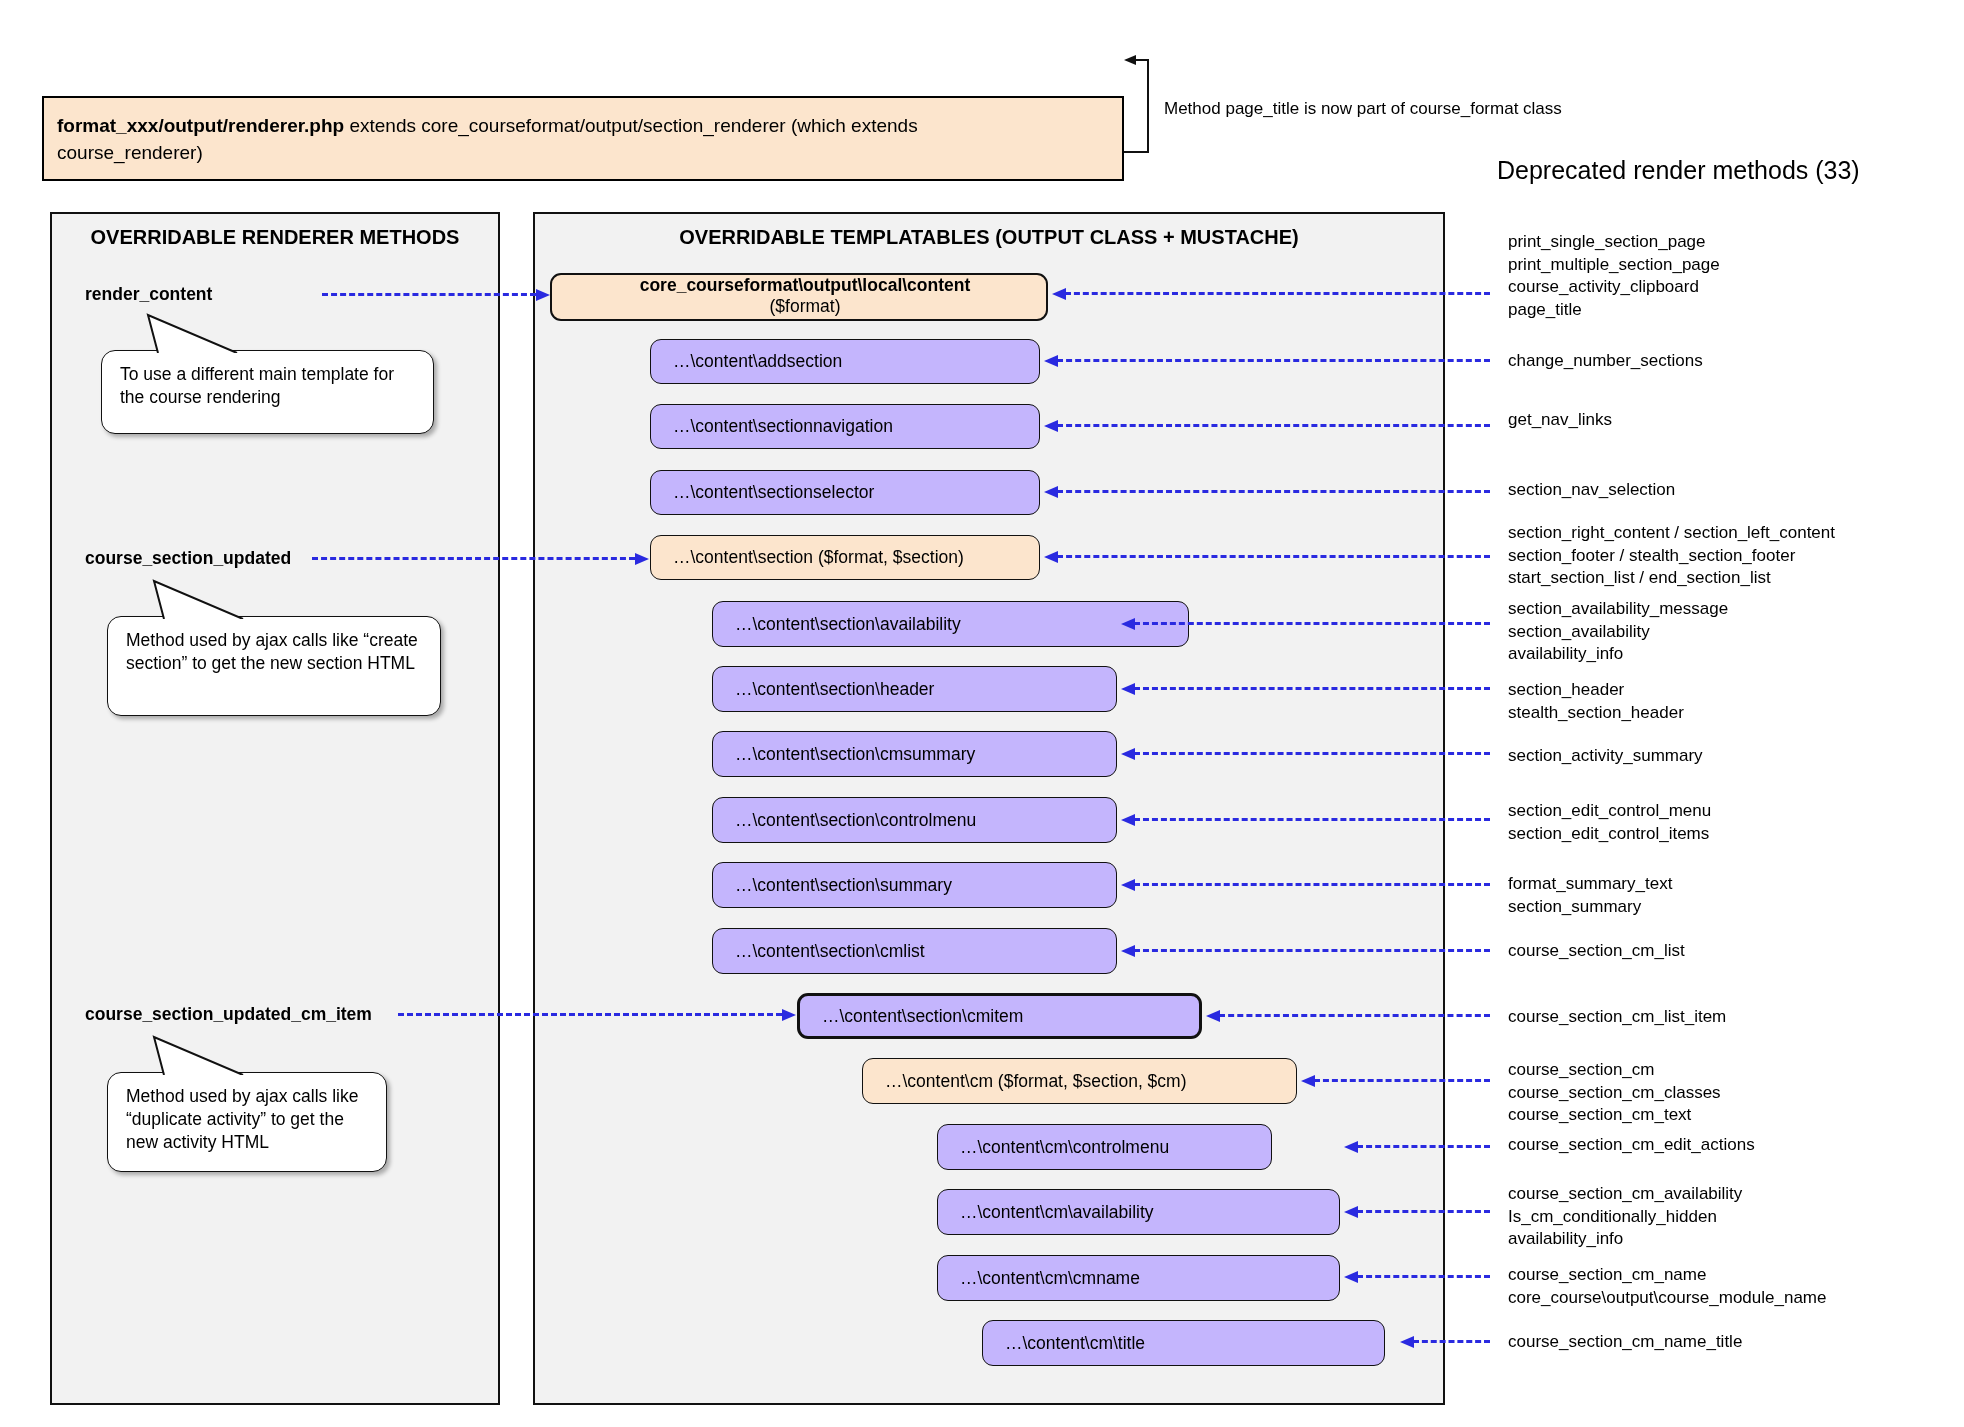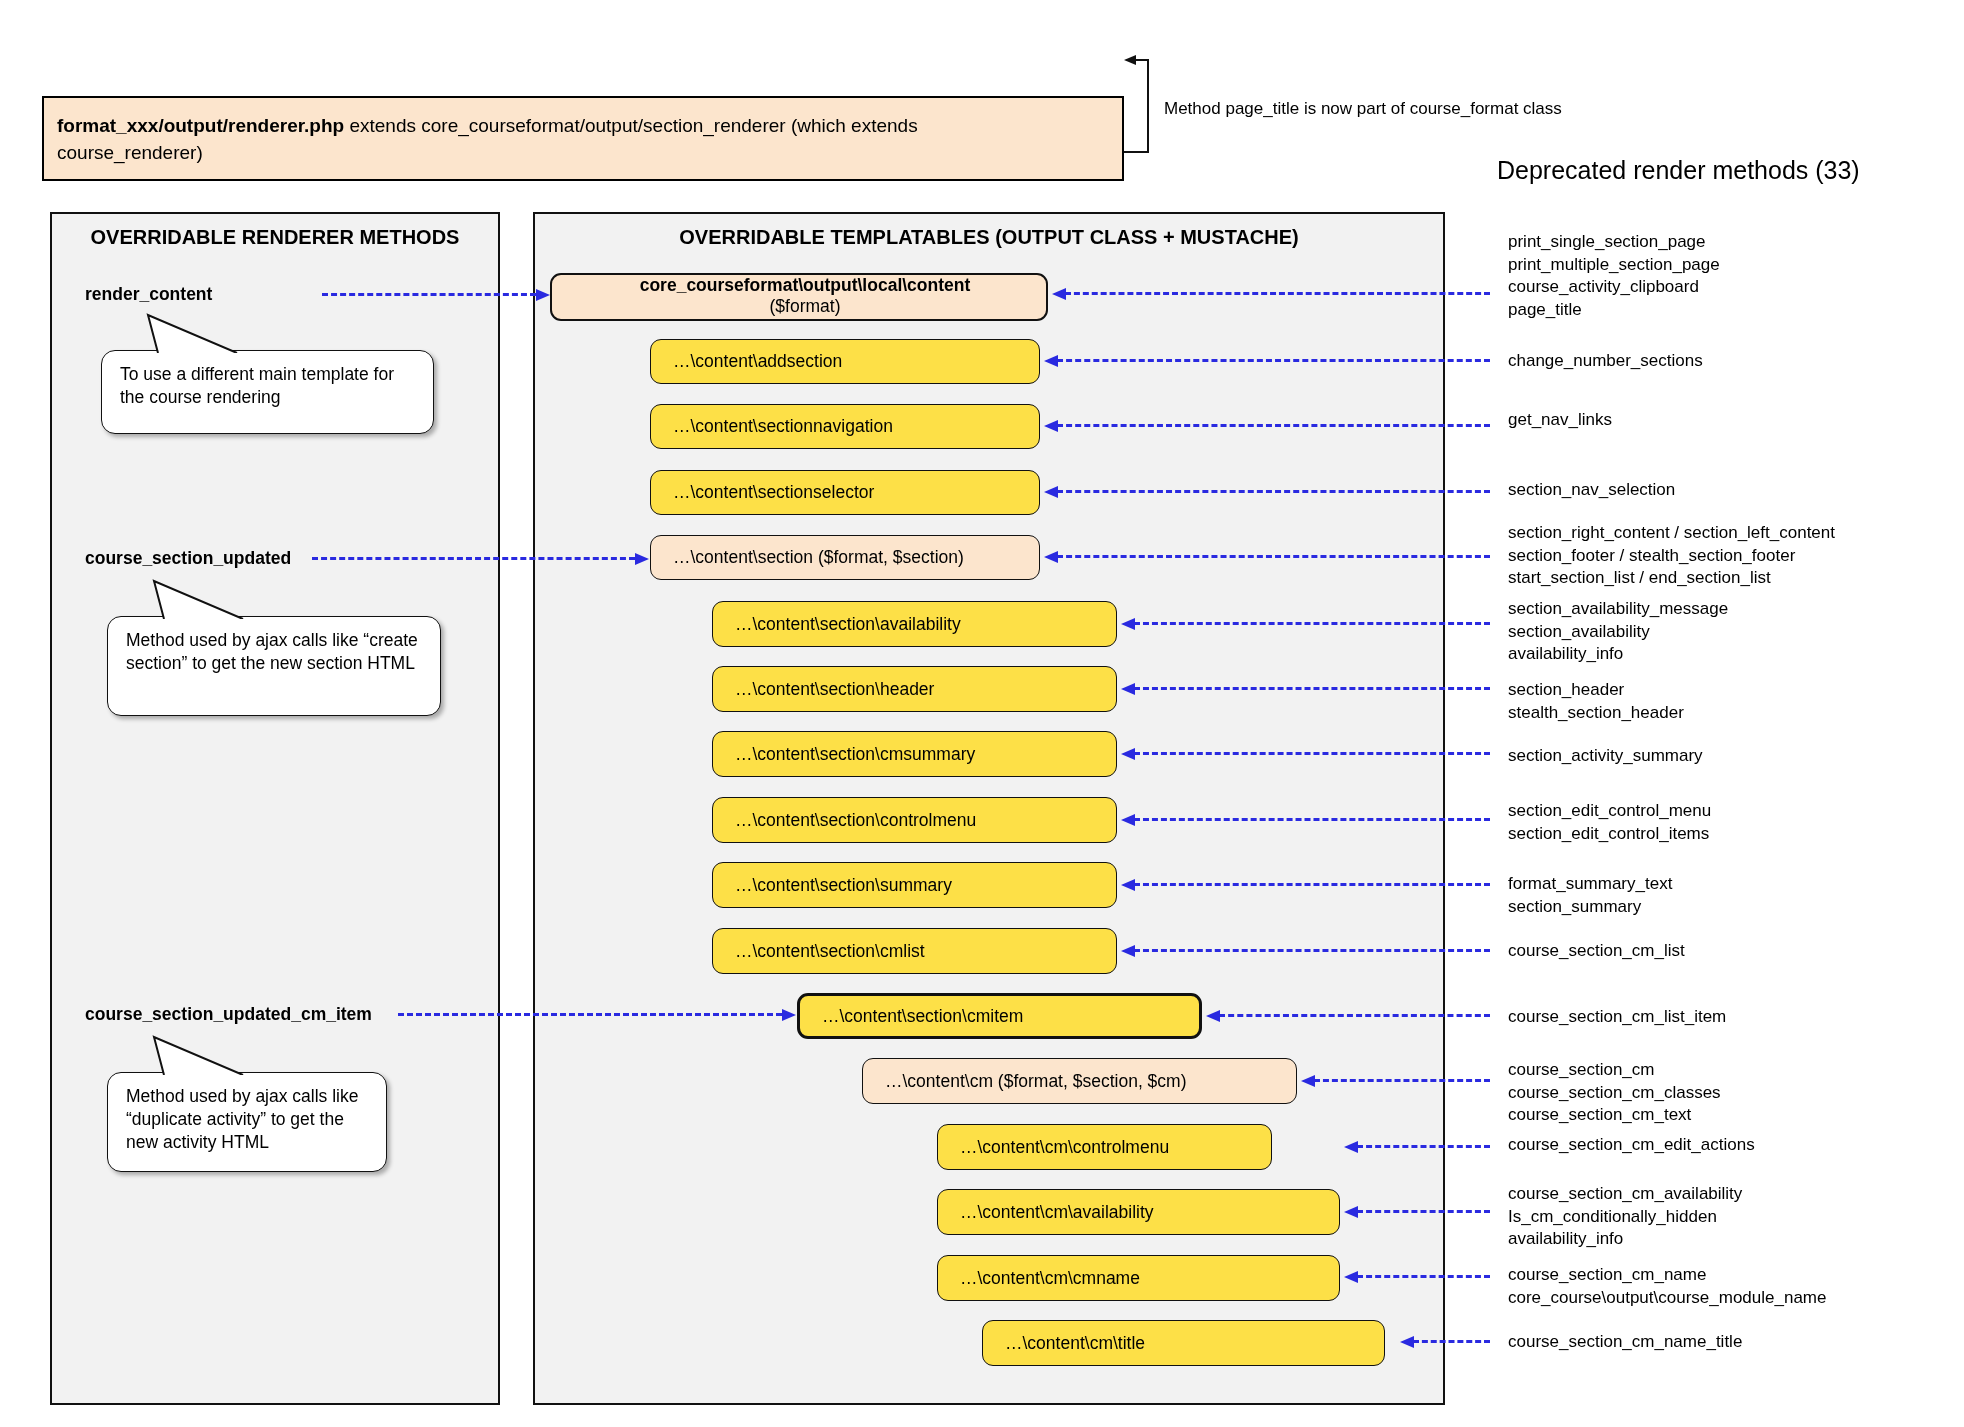--- a/index.html
+++ b/index.html
@@ -28,21 +28,21 @@
   .mlabel{position:absolute;font-weight:bold;font-size:17.5px;white-space:nowrap;}
   
   .bubble{
     position:absolute;background:#fff;border:1.7px solid #111;border-radius:14px;
     box-sizing:border-box;padding:12px 18px;font-size:17.5px;line-height:23px;
     box-shadow:3px 3px 4px rgba(0,0,0,0.30);
   }
   .bubble svg{position:absolute;left:38px;top:-38px;}
   
   .box{
-    position:absolute;background:#fde047;border:1.7px solid #111;border-radius:11px;
+    position:absolute;background:#c4b5fd;border:1.7px solid #111;border-radius:11px;
     display:flex;align-items:center;padding:0 10px 0 22px;box-sizing:border-box;
     font-size:17.5px;white-space:nowrap;
   }
   .box.orange{background:#fce5cd;}
   .box.bold2{border-width:2.5px;font-weight:bold;}
   .box.bold2 .rest{font-weight:normal;}
   .box.thick{border-width:3px;}
   
   .aline{position:absolute;height:0;border-top:3px dashed #2a2ae0;}
   .ahead-l{position:absolute;width:0;height:0;border-top:6px solid transparent;
@@ -98,21 +98,21 @@
   </div>
 
   <div class="box orange bold2" style="left:550px;top:273px;width:498px;height:48px;flex-direction:column;">
     <span>core_courseformat\output\local\content</span>
       <span class="rest"> ($format)</span>
   </div>
   <div class="box" style="left:650px;top:339px;width:390px;height:45px;">…\content\addsection</div>
   <div class="box" style="left:650px;top:404px;width:390px;height:45px;">…\content\sectionnavigation</div>
   <div class="box" style="left:650px;top:470px;width:390px;height:45px;">…\content\sectionselector</div>
   <div class="box orange" style="left:650px;top:535px;width:390px;height:45px;">…\content\section ($format, $section)</div>
-  <div class="box" style="left:712px;top:601px;width:405px;height:46px;">…\content\section\availability</div>
+  <div class="box" style="left:712px;top:601px;width:477px;height:46px;">…\content\section\availability</div>
   <div class="box" style="left:712px;top:666px;width:405px;height:46px;">…\content\section\header</div>
   <div class="box" style="left:712px;top:731px;width:405px;height:46px;text-align:right;">…\content\section\cmsummary</div>
   <div class="box" style="left:712px;top:797px;width:405px;height:46px;">…\content\section\controlmenu</div>
   <div class="box" style="left:712px;top:862px;width:405px;height:46px;">…\content\section\summary</div>
   <div class="box" style="left:712px;top:928px;width:405px;height:46px;">…\content\section\cmlist</div>
   <div class="box thick" style="left:797px;top:993px;width:405px;height:46px;">…\content\section\cmitem</div>
   <div class="box orange" style="left:862px;top:1058px;width:435px;height:46px;">…\content\cm ($format, $section, $cm)</div>
   <div class="box" style="left:937px;top:1124px;width:335px;height:46px;">…\content\cm\controlmenu</div>
   <div class="box" style="left:937px;top:1189px;width:403px;height:46px;">…\content\cm\availability</div>
   <div class="box" style="left:937px;top:1255px;width:403px;height:46px;">…\content\cm\cmname</div>

